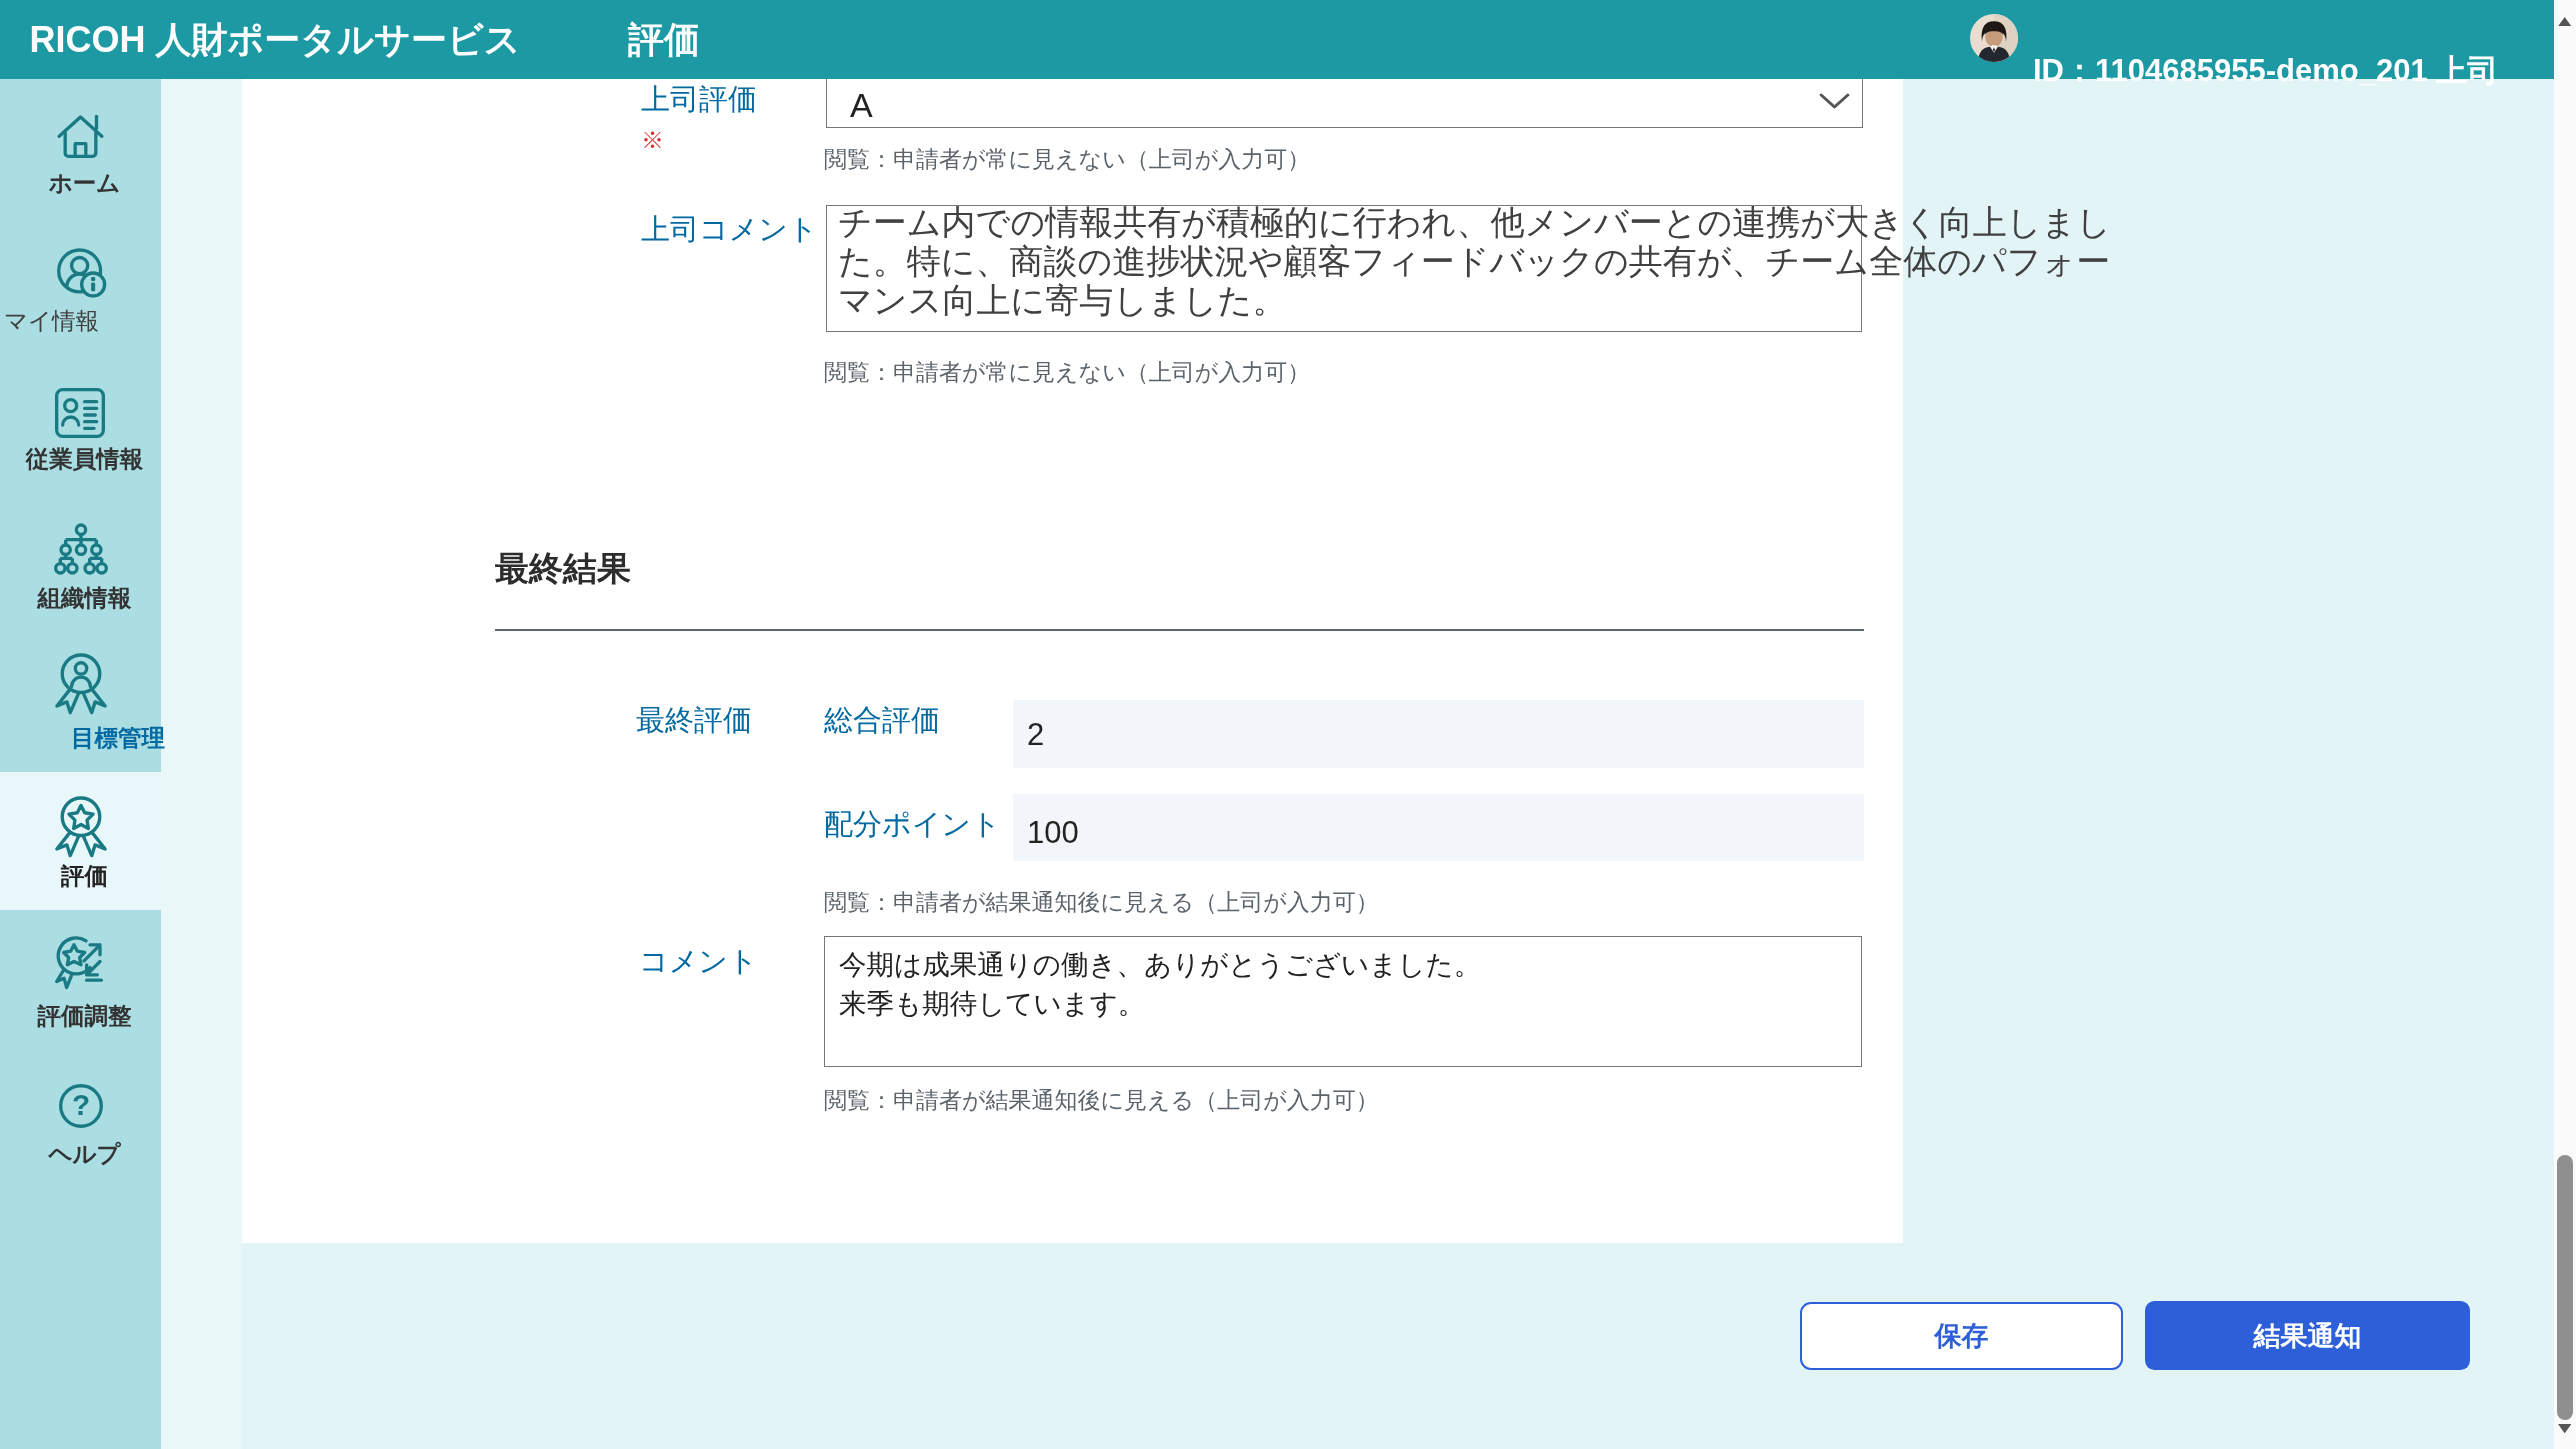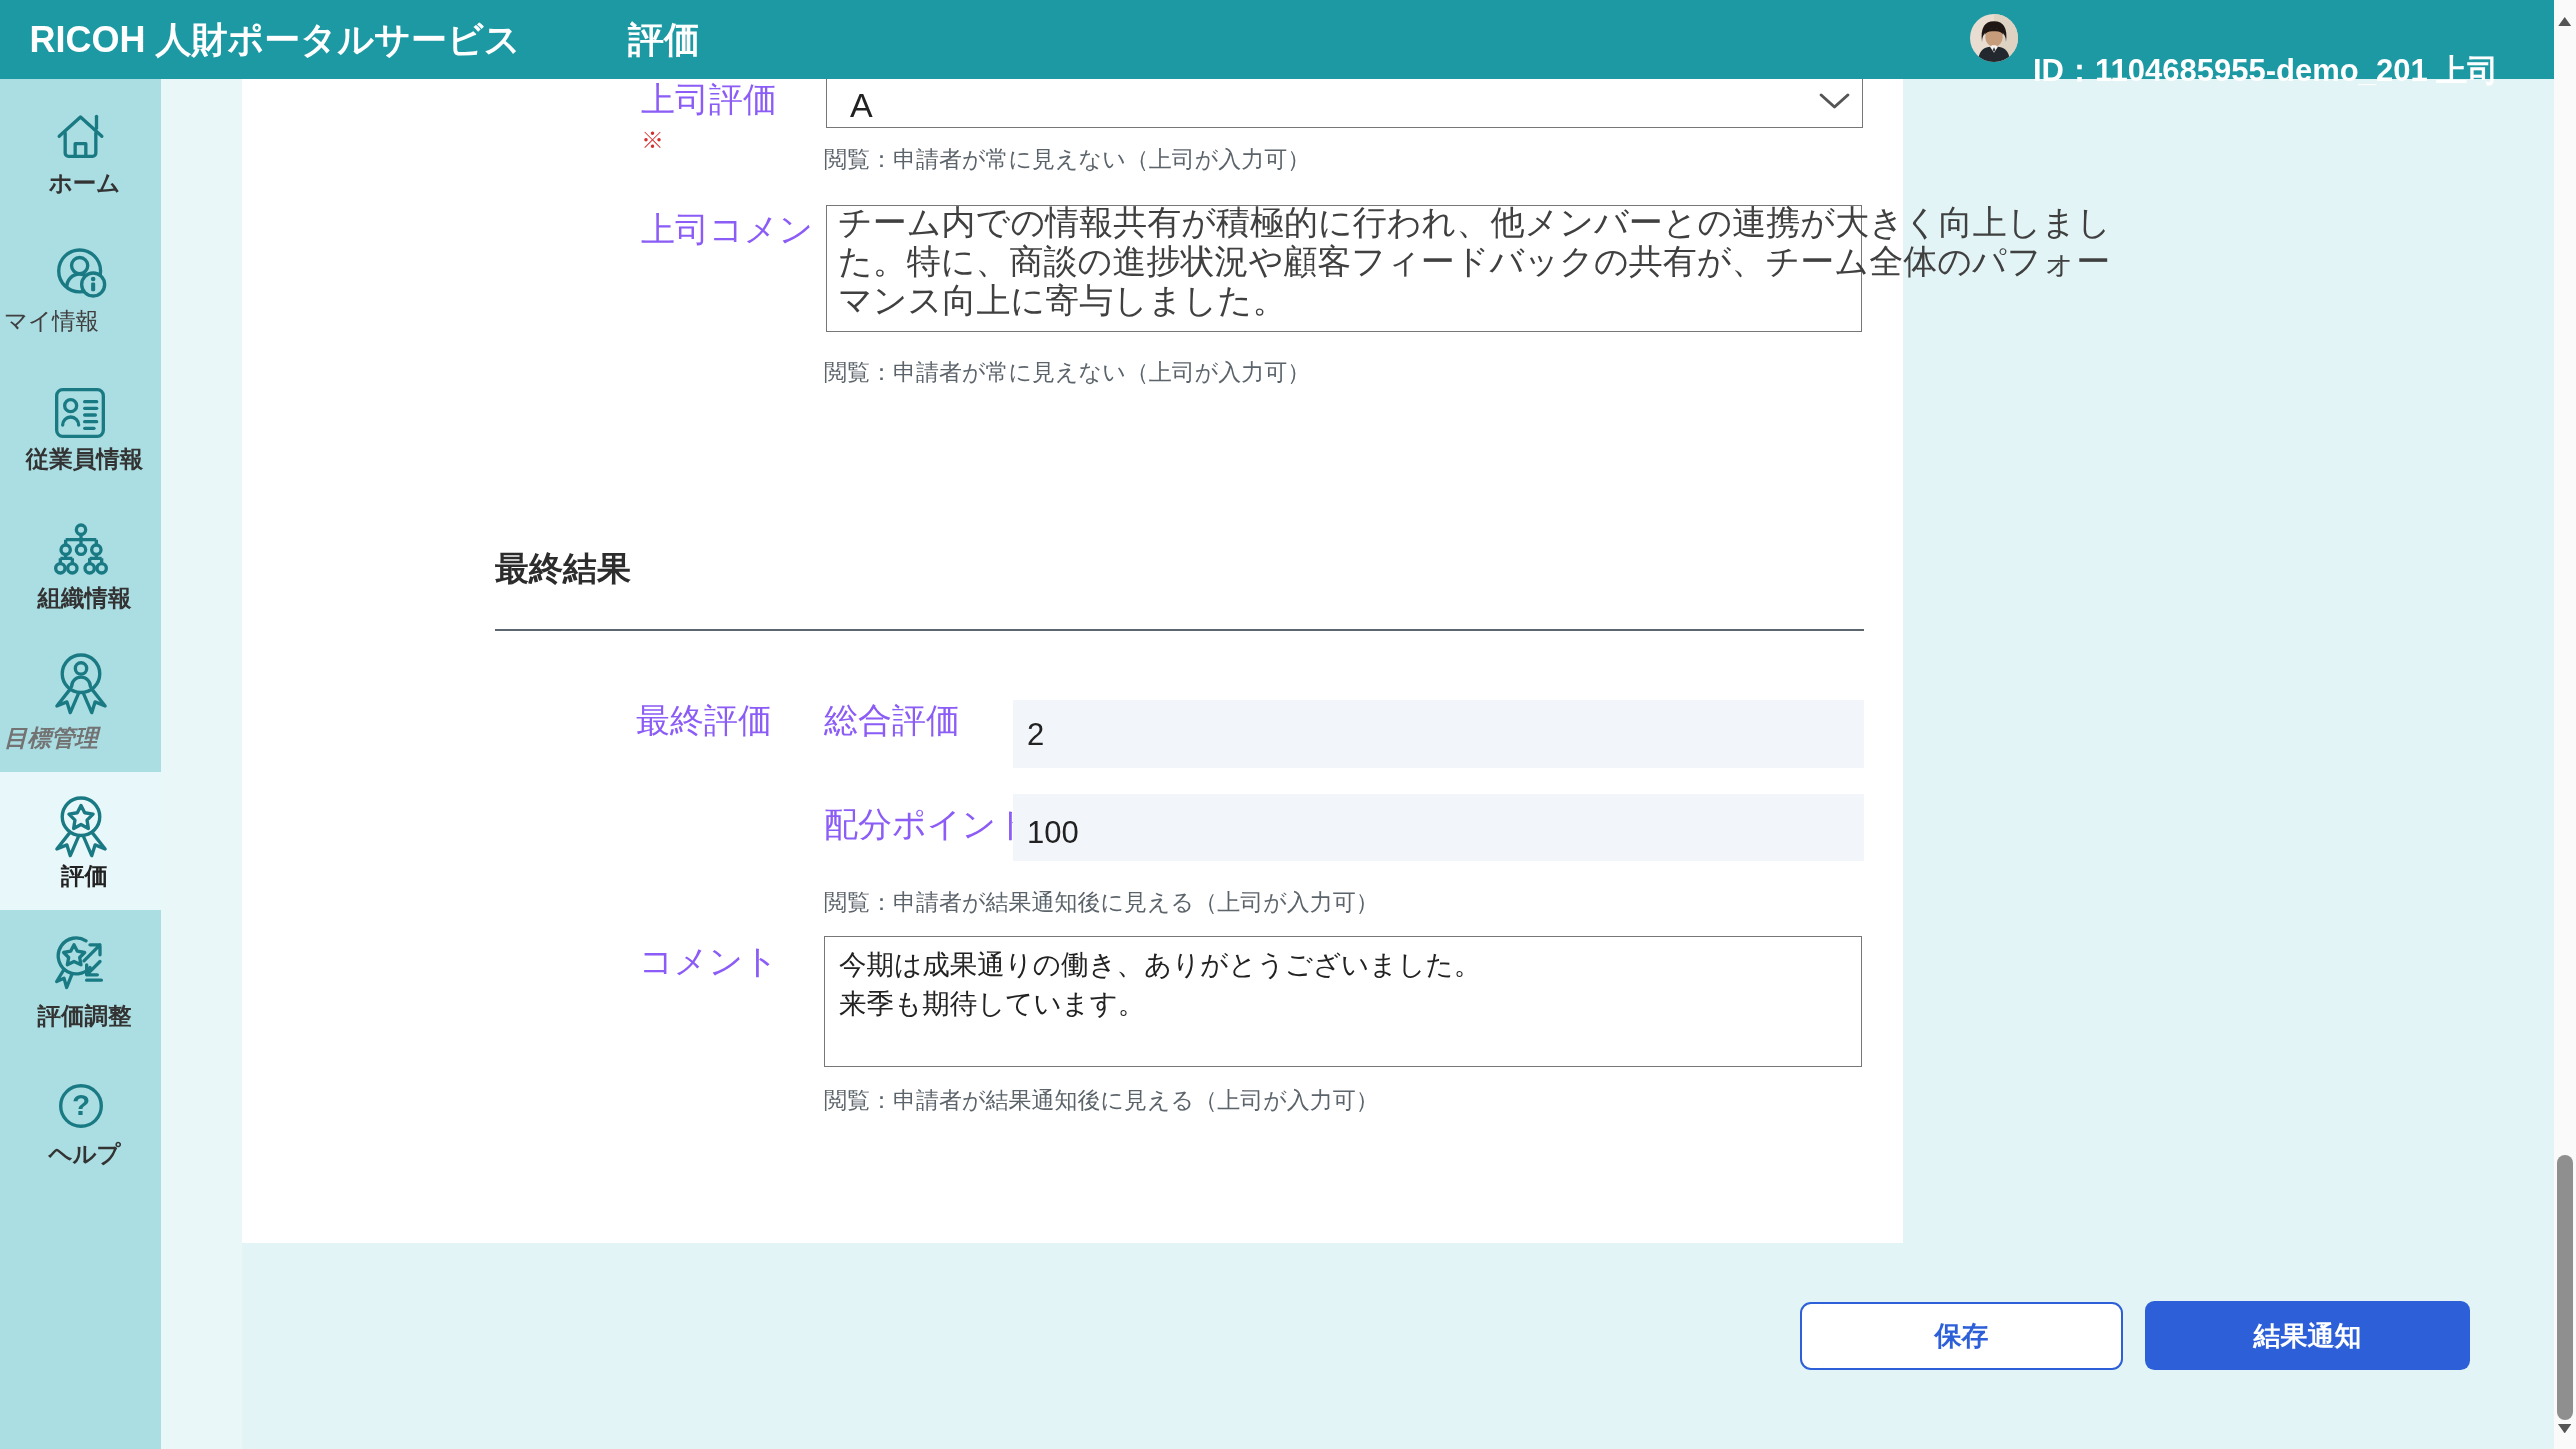--- a/index.html
+++ b/index.html
@@ -1,20 +1,20 @@
 <!DOCTYPE html>
 <html lang="ja" style="font-size:10.7px"><head>
 <meta charset="utf-8">
 <style>
   html,body{margin:0;padding:0;background:#e3f4f6;}
   body{width:2576px;height:1449px;overflow:hidden;font-family:"Liberation Sans",sans-serif;}
   .abs{position:absolute;}
   #page{position:relative;width:2576px;height:1449px;overflow:hidden;}
   .note{font-size:23px;color:#5c646b;letter-spacing:0;}
-  .lbl{font-size:34px;color:#8b5cf6;}
+  .lbl{font-size:29px;color:#0369a1;}
   svg{display:block;}
 </style>
 </head>
 <body>
 <div id="page">
 
   <div class="abs" id="card" style="left:241px;top:79px;width:1662px;height:1164px;background:#ffffff;"></div>
 
   <div class="abs lbl" style="left:641px;top:83px;line-height:32px;">上司評価</div>
   <div class="abs" style="left:641px;top:125px;font-size:23px;color:#d62e2e;">※</div>
@@ -75,21 +75,21 @@
       <path d="M12 72 Q13 50 30 49 L36 58 L42 49 Q59 50 60 72 Z" fill="#23272e"></path>
       <path d="M31 49 L36 57 L41 49 L39 47 H33 Z" fill="#f6f4f0"></path>
       <path d="M36 57 L38 54 L36 50 L34 54 Z" fill="#3a3f47"></path>
     </g>
   </svg>
 
   <div class="abs" style="left:4px;top:167px;width:161px;text-align:center;font-size:23.5px;font-weight:bold;color:#333;">ホーム</div>
   <div class="abs" style="left:4px;top:305px;width:161px;font-size:23.5px;font-weight:normal;color:#404040;">マイ情報</div>
   <div class="abs" style="left:4px;top:443px;width:161px;text-align:center;font-size:23.5px;font-weight:bold;color:#333;">従業員情報</div>
   <div class="abs" style="left:4px;top:582px;width:161px;text-align:center;font-size:23.5px;font-weight:bold;color:#333;">組織情報</div>
-  <div class="abs" style="left:4px;top:722px;width:161px;text-align:left;font-size:23.5px;font-weight:bold;color:#737373;font-style:italic;">目標管理</div>
+  <div class="abs" style="left:4px;top:722px;width:161px;text-align:right;font-size:23.5px;font-weight:bold;color:#0369a1;">目標管理</div>
   <div class="abs" style="left:4px;top:860px;width:161px;text-align:center;font-size:23.5px;font-weight:bold;color:#222;">評価</div>
   <div class="abs" style="left:4px;top:1000px;width:161px;text-align:center;font-size:23.5px;font-weight:bold;color:#333;">評価調整</div>
   <div class="abs" style="left:4px;top:1138px;width:161px;text-align:center;font-size:23.5px;font-weight:bold;color:#333;">ヘルプ</div>
 
   <svg class="abs" style="left:55px;top:111px;" width="51" height="48" viewBox="0 0 76 72">
     <g fill="none" stroke="#1a7a84" stroke-width="5" stroke-linecap="round" stroke-linejoin="round">
       <path d="M6 38 L38 9 L70 38"></path>
       <path d="M62 26 V8"></path>
       <path d="M15 33 V63 a5 5 0 0 0 5 5 H56 a5 5 0 0 0 5-5 V33"></path>
       <path d="M30 68 V49 H46 V68"></path>

